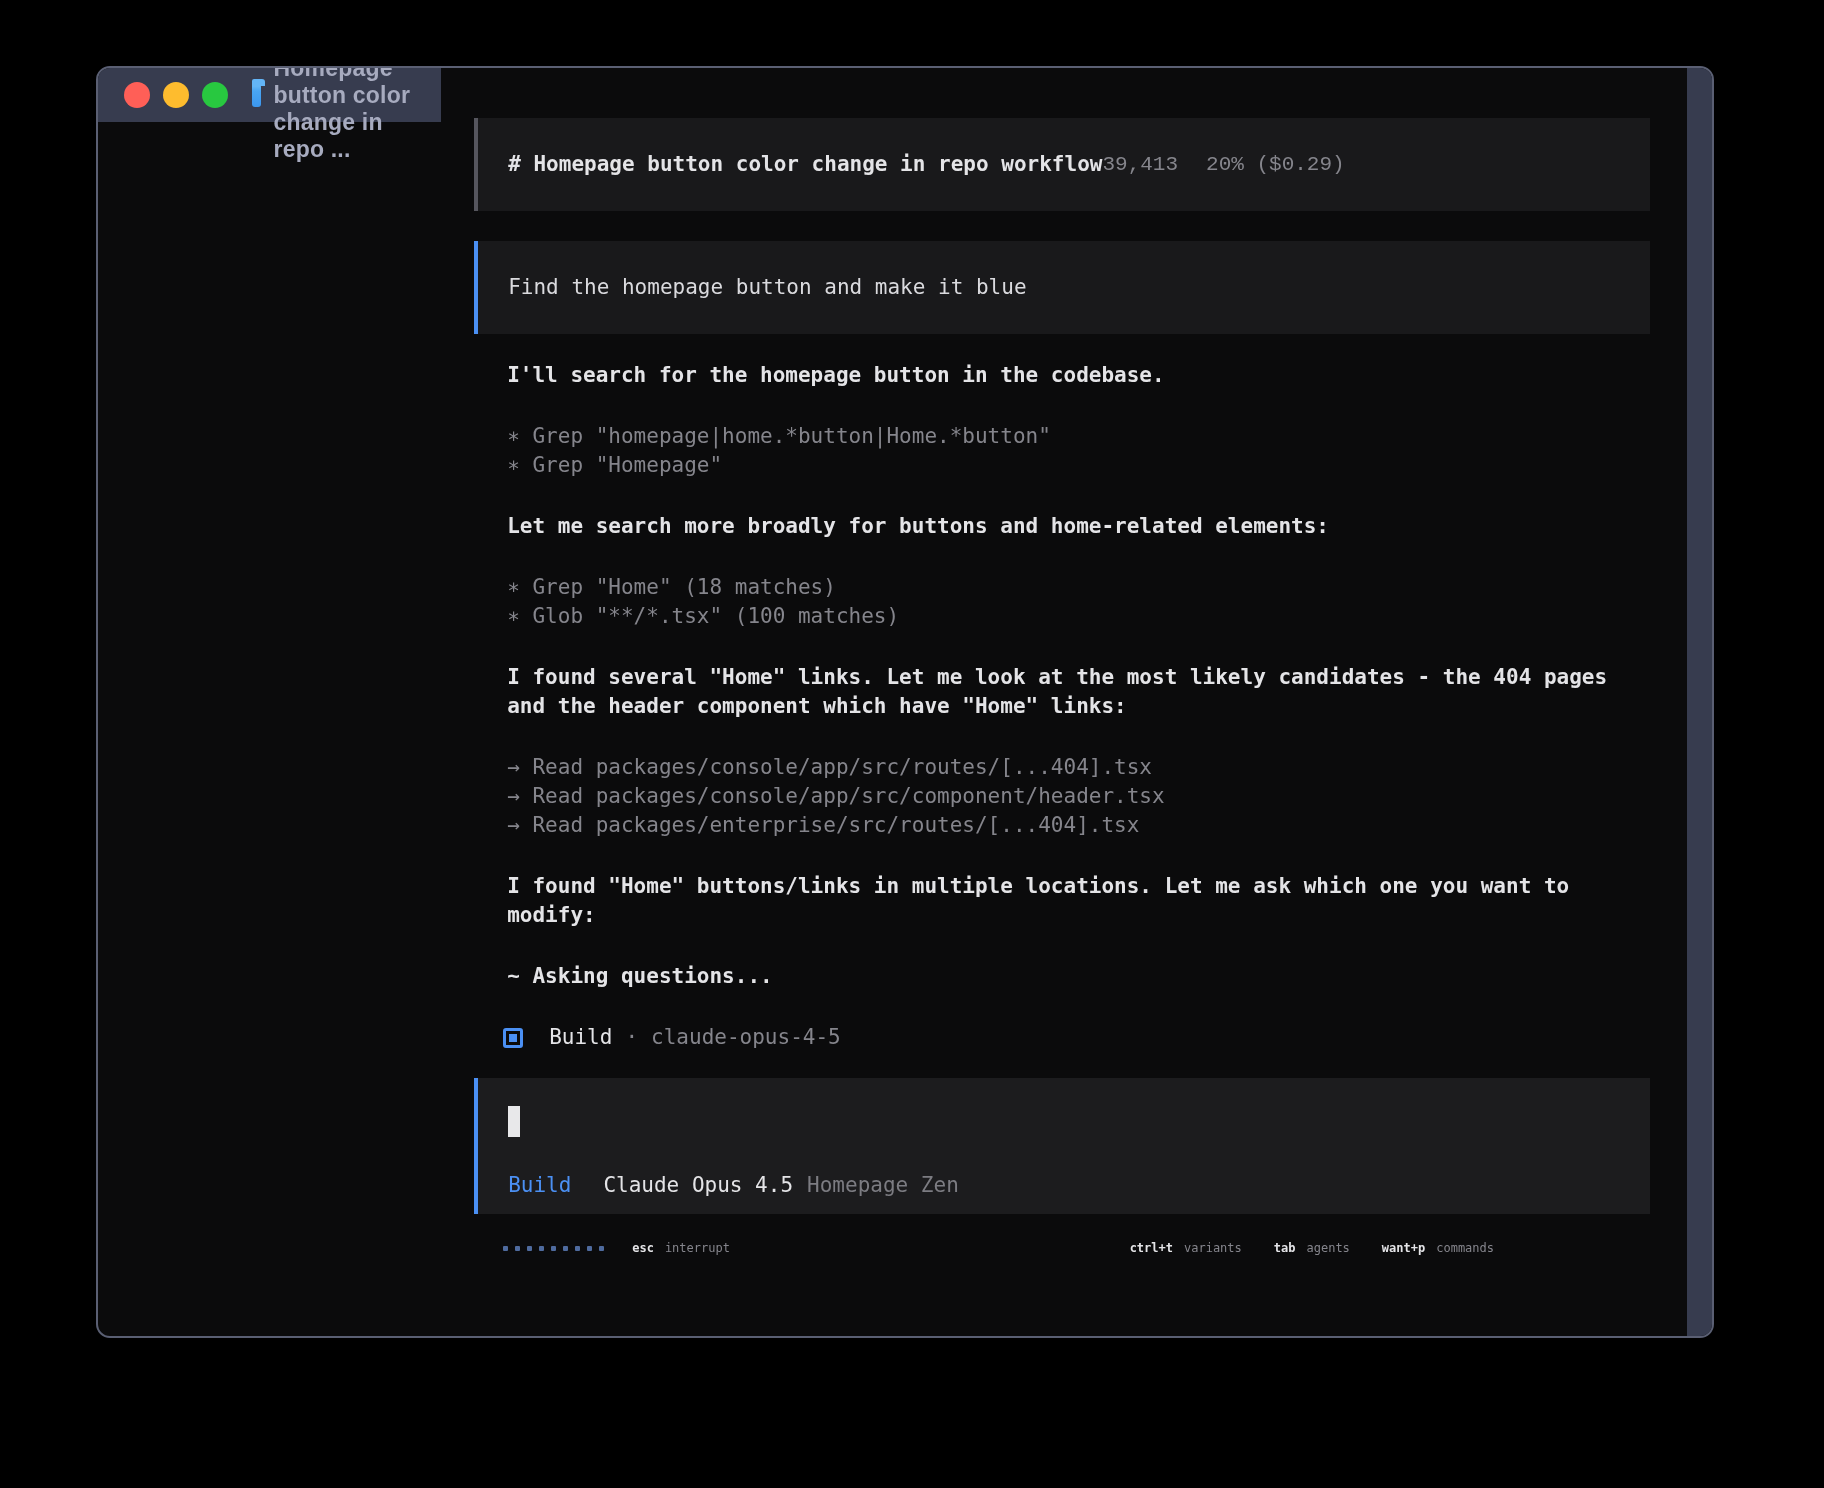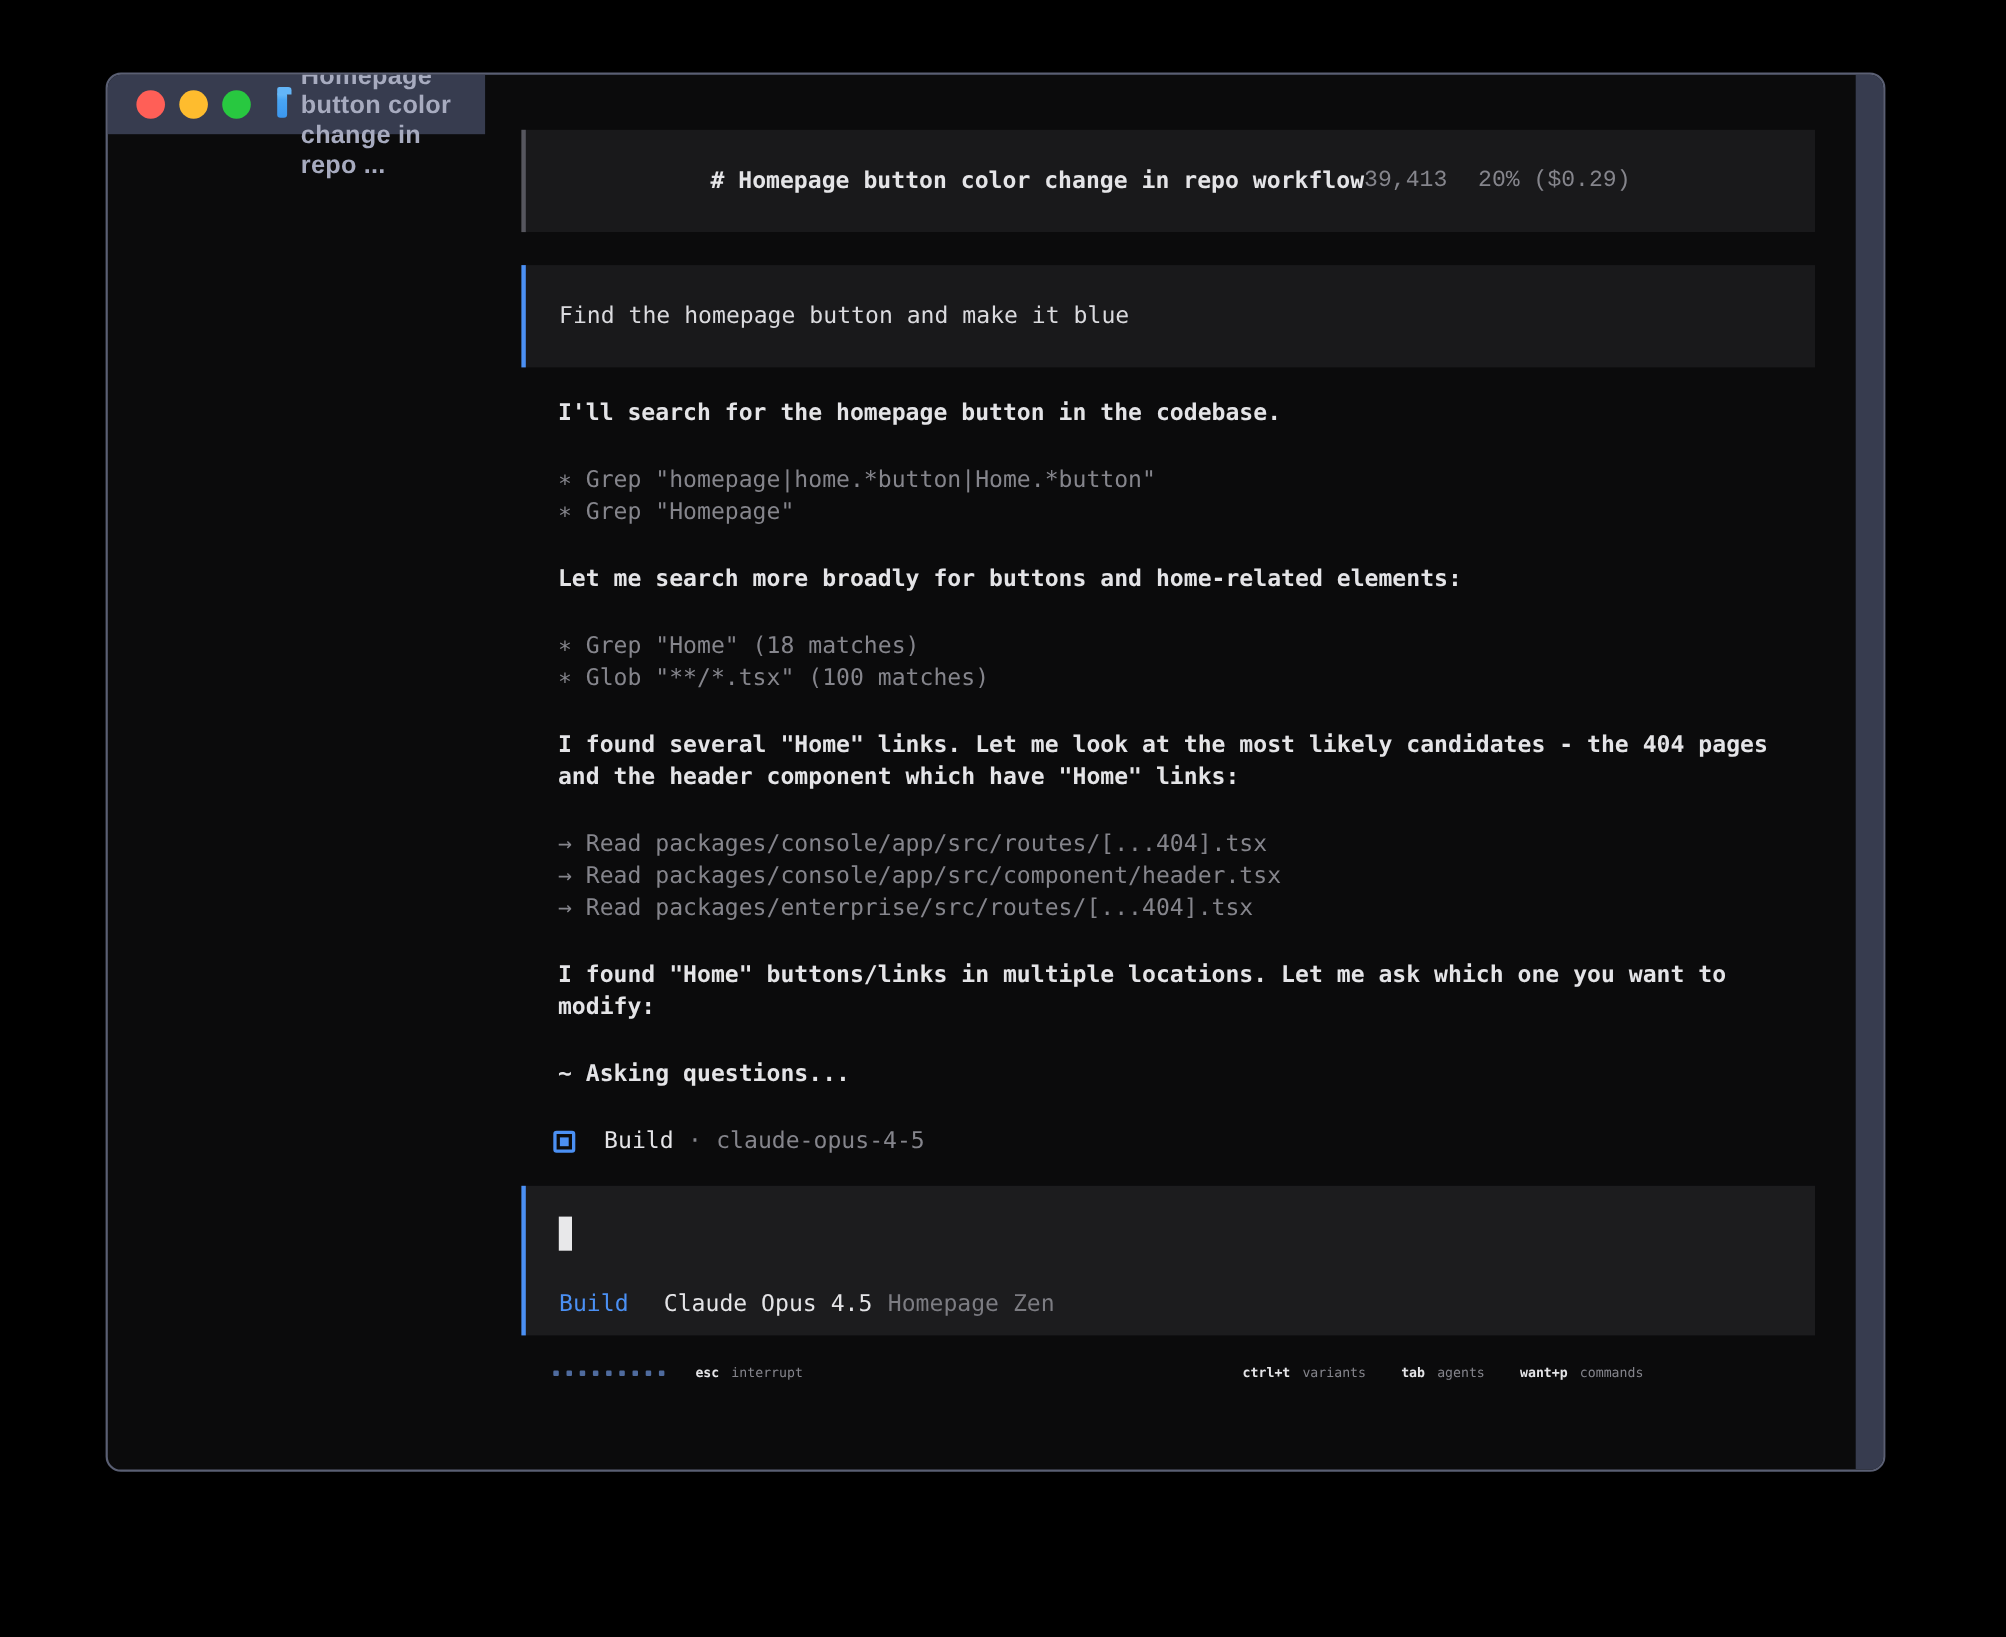--- a/index.html
+++ b/index.html
@@ -31,21 +31,21 @@
     background:#63b5f7; border-radius:2px 3px 0 0; }
   .win-title { margin-left:13px; font-family:"Liberation Sans", sans-serif;
     font-weight:700; font-size:23px; color:var(--title-text,#a7abbf); letter-spacing:.2px; }
 
   
   .content { flex:1 1 auto; padding:50px 37px 0 33px; font-size:21px; line-height:29px;
     color:var(--text-body,#d9d9dd); display:flex; flex-direction:column; }
 
   .block { background:var(--block-bg,#19191b); padding:32px 30px; }
   .session-header { border-left:4px solid var(--block-border-gray,#56565e);
-    display:flex; justify-content:center; align-items:center; }
+    display:flex; justify-content:flex-start; align-items:center; }
   .session-title { font-weight:700; color:var(--text-bright,#e4e4e7); }
   .session-stats { color:var(--text-dim,#85858c); display:flex; gap:28px;font-family:Liberation Mono, monospace; }
 
   .user-block { border-left:4px solid var(--accent,#4b90f4); margin-top:30px; color:#dadade; }
 
   .msg-area { margin-top:27px; padding-left:33px; }
   .msg-text { color:var(--text-bright,#e4e4e7); max-width:1240px;font-weight:bold; }
   .msg-text + .msg-text, .msg-text + .tool-group,
   .tool-group + .msg-text, .tool-group + .tool-group { margin-top:32px; }
   .tool-line { color:var(--text-dim,#85858c); white-space:pre; }

